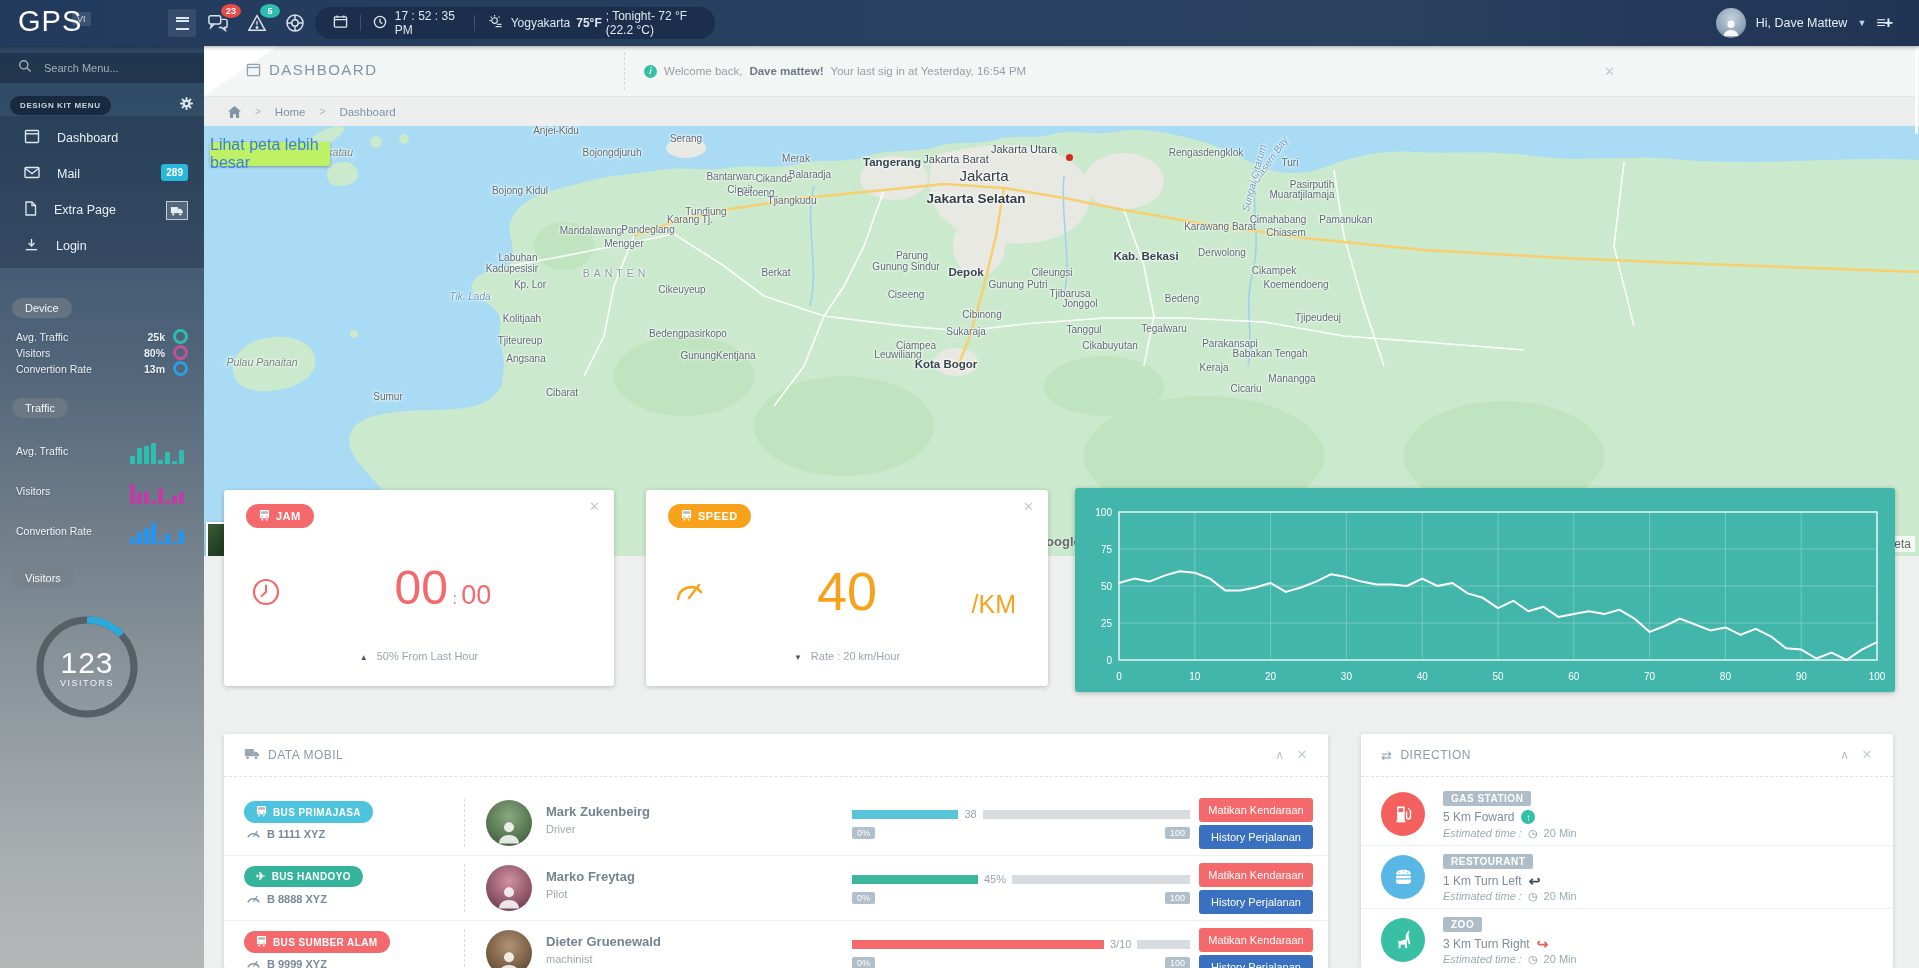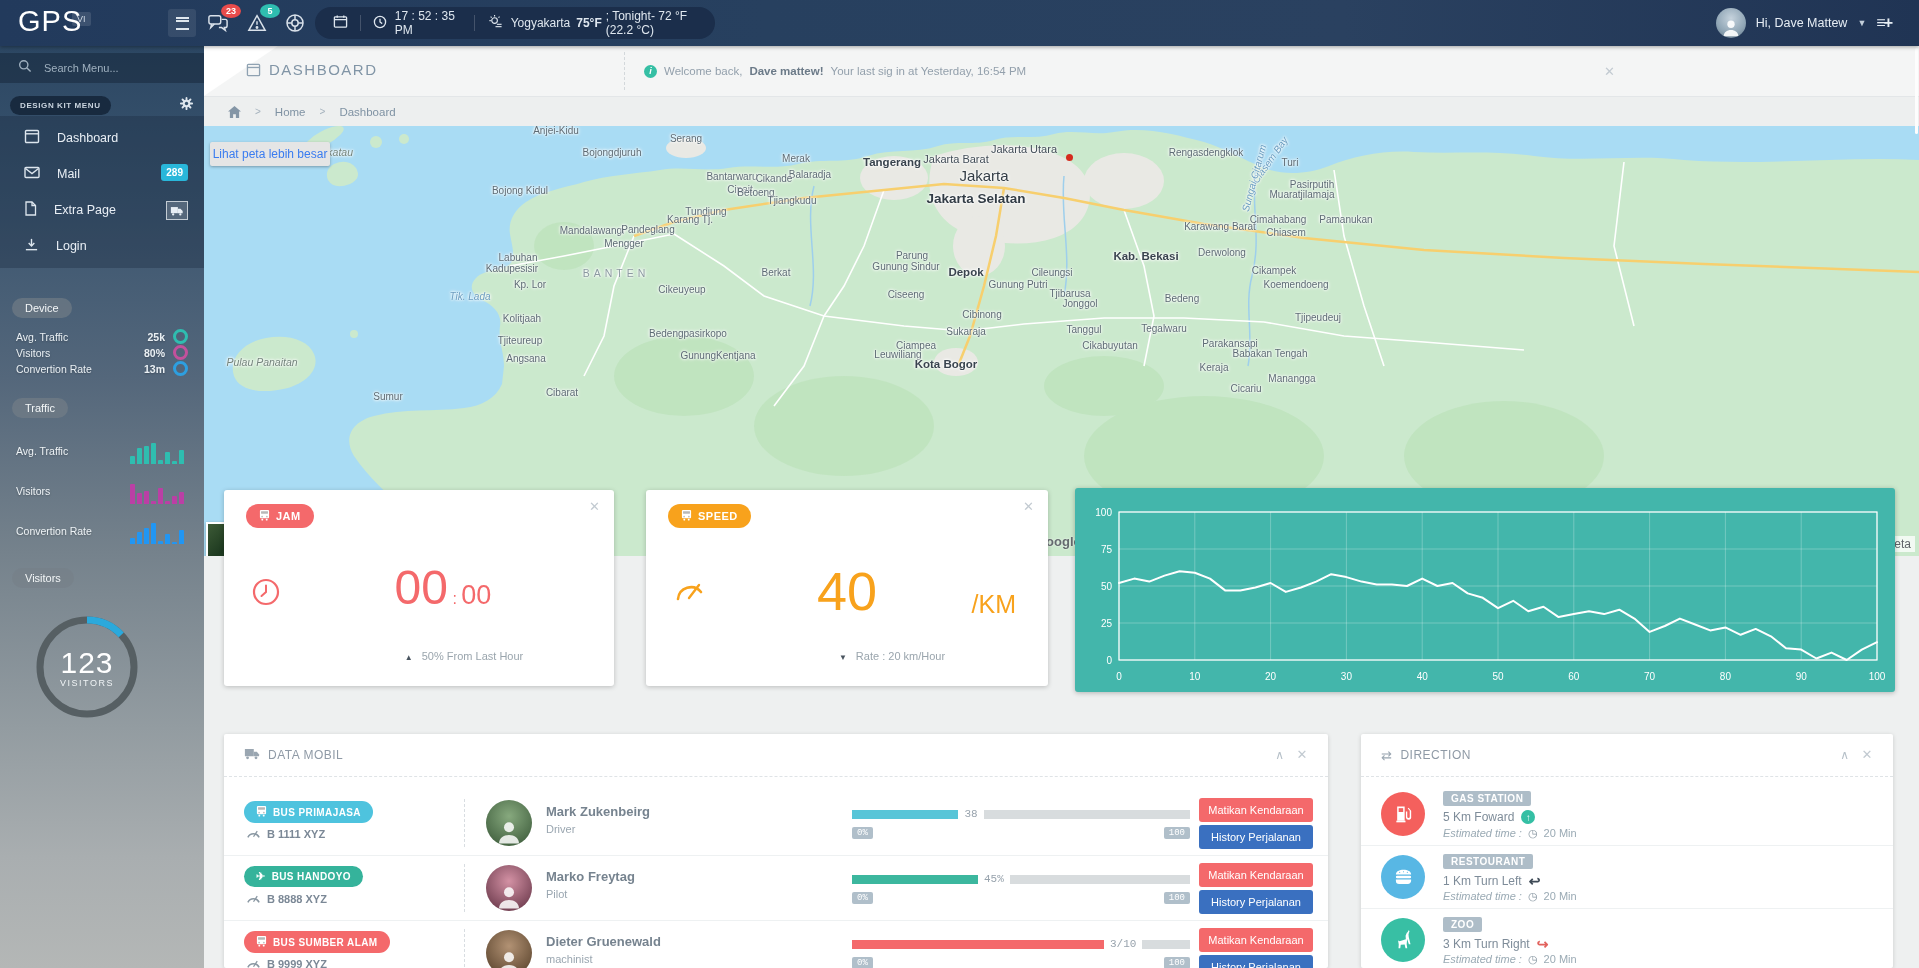--- a/index.html
+++ b/index.html
@@ -66,35 +66,35 @@
   .map svg.geo{position:absolute;left:0;top:0;}
   .lbl{position:absolute;transform:translate(-50%,-50%);white-space:nowrap;font-size:10px;color:#5d6b74;
        text-shadow:0 0 2px #fff,0 0 3px #fff,0 0 4px #fff;pointer-events:none;}
   .lbl.city{font-size:11.5px;color:#39444e;font-weight:bold;}
   .lbl.city2{font-size:11px;color:#424d57;}
   .lbl.big{font-size:15px;color:#333d46;}
   .lbl.big2{font-size:13.5px;font-weight:bold;color:#323c45;}
   .lbl.water{color:#6b9dc0;font-style:italic;}
   .lbl.island{color:#74847c;font-style:italic;font-size:10.5px;}
   .lbl.area{color:#8b99a0;letter-spacing:4px;font-size:10.5px;}
-  .map-btn{position:absolute;left:6px;top:16px;width:120px;height:24px;background:#e5e5e5;border-radius:2px;
-           box-shadow:0 1px 3px rgba(0,0,0,.3);color:#3a7cf0;font-size:12px;display:flex;align-items:center;justify-content:center;cursor:pointer;}
+  .map-btn{position:absolute;left:6px;top:16px;width:120px;height:24px;background:#bef264;border-radius:2px;
+           box-shadow:0 1px 3px rgba(0,0,0,.3);color:#3a7cf0;font-size:16px;display:flex;align-items:center;justify-content:center;cursor:pointer;}
   .map-dot{position:absolute;left:862px;top:28px;width:7px;height:7px;border-radius:50%;background:#d52b1e;}
   .map-inset{position:absolute;left:2px;top:396px;width:36px;height:32px;border:2px solid #fff;box-shadow:0 1px 3px rgba(0,0,0,.3);
              background:linear-gradient(135deg,#3c5a36,#1e3a20 60%,#2c4a2e);}
   .map-google{position:absolute;left:832px;top:408px;font-size:13px;color:#646a6e;font-weight:bold;text-shadow:0 0 2px #fff;}
   .map-attr{position:absolute;right:4px;bottom:4px;font-size:12px;color:#5f6368;background:rgba(255,255,255,.75);padding:1px 4px;}
   
   .card{position:absolute;background:#fff;border-radius:3px;box-shadow:0 1px 5px rgba(0,0,0,.22);}
   .card-pill{position:absolute;left:22px;top:14px;display:inline-flex;align-items:center;gap:6px;color:#fff;
              font-size:11px;font-weight:bold;letter-spacing:.5px;padding:5px 13px;border-radius:13px;}
   .card-x{position:absolute;right:14px;top:10px;}
   .metric-ico{position:absolute;left:28px;top:88px;}
   .metric-val{position:absolute;left:0;top:70px;width:100%;text-align:center;}
-  .metric-note{position:absolute;left:0;bottom:24px;width:100%;text-align:center;font-size:11px;color:#9aa5ad;padding-left:45px;}
+  .metric-note{position:absolute;left:0;bottom:24px;width:100%;text-align:center;font-size:11px;color:#9aa5ad;}
   .metric-note .tri{font-size:8px;color:#4a5560;margin-right:6px;}
   .jam-val{color:#f4696b;}
   .jam-val .b{font-size:48px;font-weight:300;}
   .jam-val .s{font-size:16px;}
   .jam-val .m{font-size:27px;font-weight:300;}
   .speed-val{color:#f8a21c;}
   .speed-val .b{font-size:54px;font-weight:300;}
   .speed-unit{position:absolute;right:32px;top:100px;font-size:25px;color:#f8a21c;font-weight:300;}
   .chart-card{position:absolute;left:1075px;top:488px;width:820px;height:204px;background:#43b6ab;border-radius:3px;box-shadow:0 1px 5px rgba(0,0,0,.25);}
   
@@ -103,21 +103,21 @@
               border-bottom:1px dashed #dfe3e6;}
   .panel-head .ctrl{margin-left:auto;display:flex;gap:12px;color:#b7c1c9;font-size:12px;}
   .mobil-row{position:relative;height:64px;border-top:1px solid #eef1f2;}
   .mobil-row:first-child{border-top:none;}
   .bus-pill{position:absolute;left:20px;top:10px;display:inline-flex;align-items:center;gap:6px;color:#fff;font-size:10px;font-weight:bold;letter-spacing:.4px;padding:4px 12px;border-radius:12px;}
   .plate{position:absolute;left:22px;top:37px;display:flex;align-items:center;gap:6px;font-size:11px;font-weight:bold;color:#7b8896;}
   .row-div{position:absolute;left:240px;top:8px;bottom:8px;border-left:1px dashed #d8dde1;}
   .drv-avatar{position:absolute;left:262px;top:9px;width:46px;height:46px;}
   .drv-name{position:absolute;left:322px;top:13px;font-size:13px;font-weight:bold;color:#76838f;}
   .drv-role{position:absolute;left:322px;top:32px;font-size:11px;color:#9aa6b0;}
-  .prog{position:absolute;left:628px;top:17px;width:338px;font-family:Liberation Mono, monospace;}
+  .prog{position:absolute;left:628px;top:17px;width:338px;}
   .prog .bar{display:flex;align-items:center;}
   .prog .fill{height:9px;}
   .prog .rest{height:9px;background:#d8dcde;flex:1;}
   .prog .plab{font-size:11px;color:#98a3ad;margin:0 6px;}
   .prog .lims{display:flex;justify-content:space-between;margin-top:7px;}
   .lim{font-size:9px;color:#fff;background:#b0bfca;border-radius:2px;padding:1px 5px;}
   .row-btns{position:absolute;left:975px;top:7px;display:flex;flex-direction:column;gap:3px;}
   .btn{width:114px;height:24px;border:none;border-radius:3px;color:#fff;font-size:11px;font-family:inherit;cursor:pointer;}
   .btn.red{background:#f4696b;}
   .btn.blue{background:#3a70c0;}

